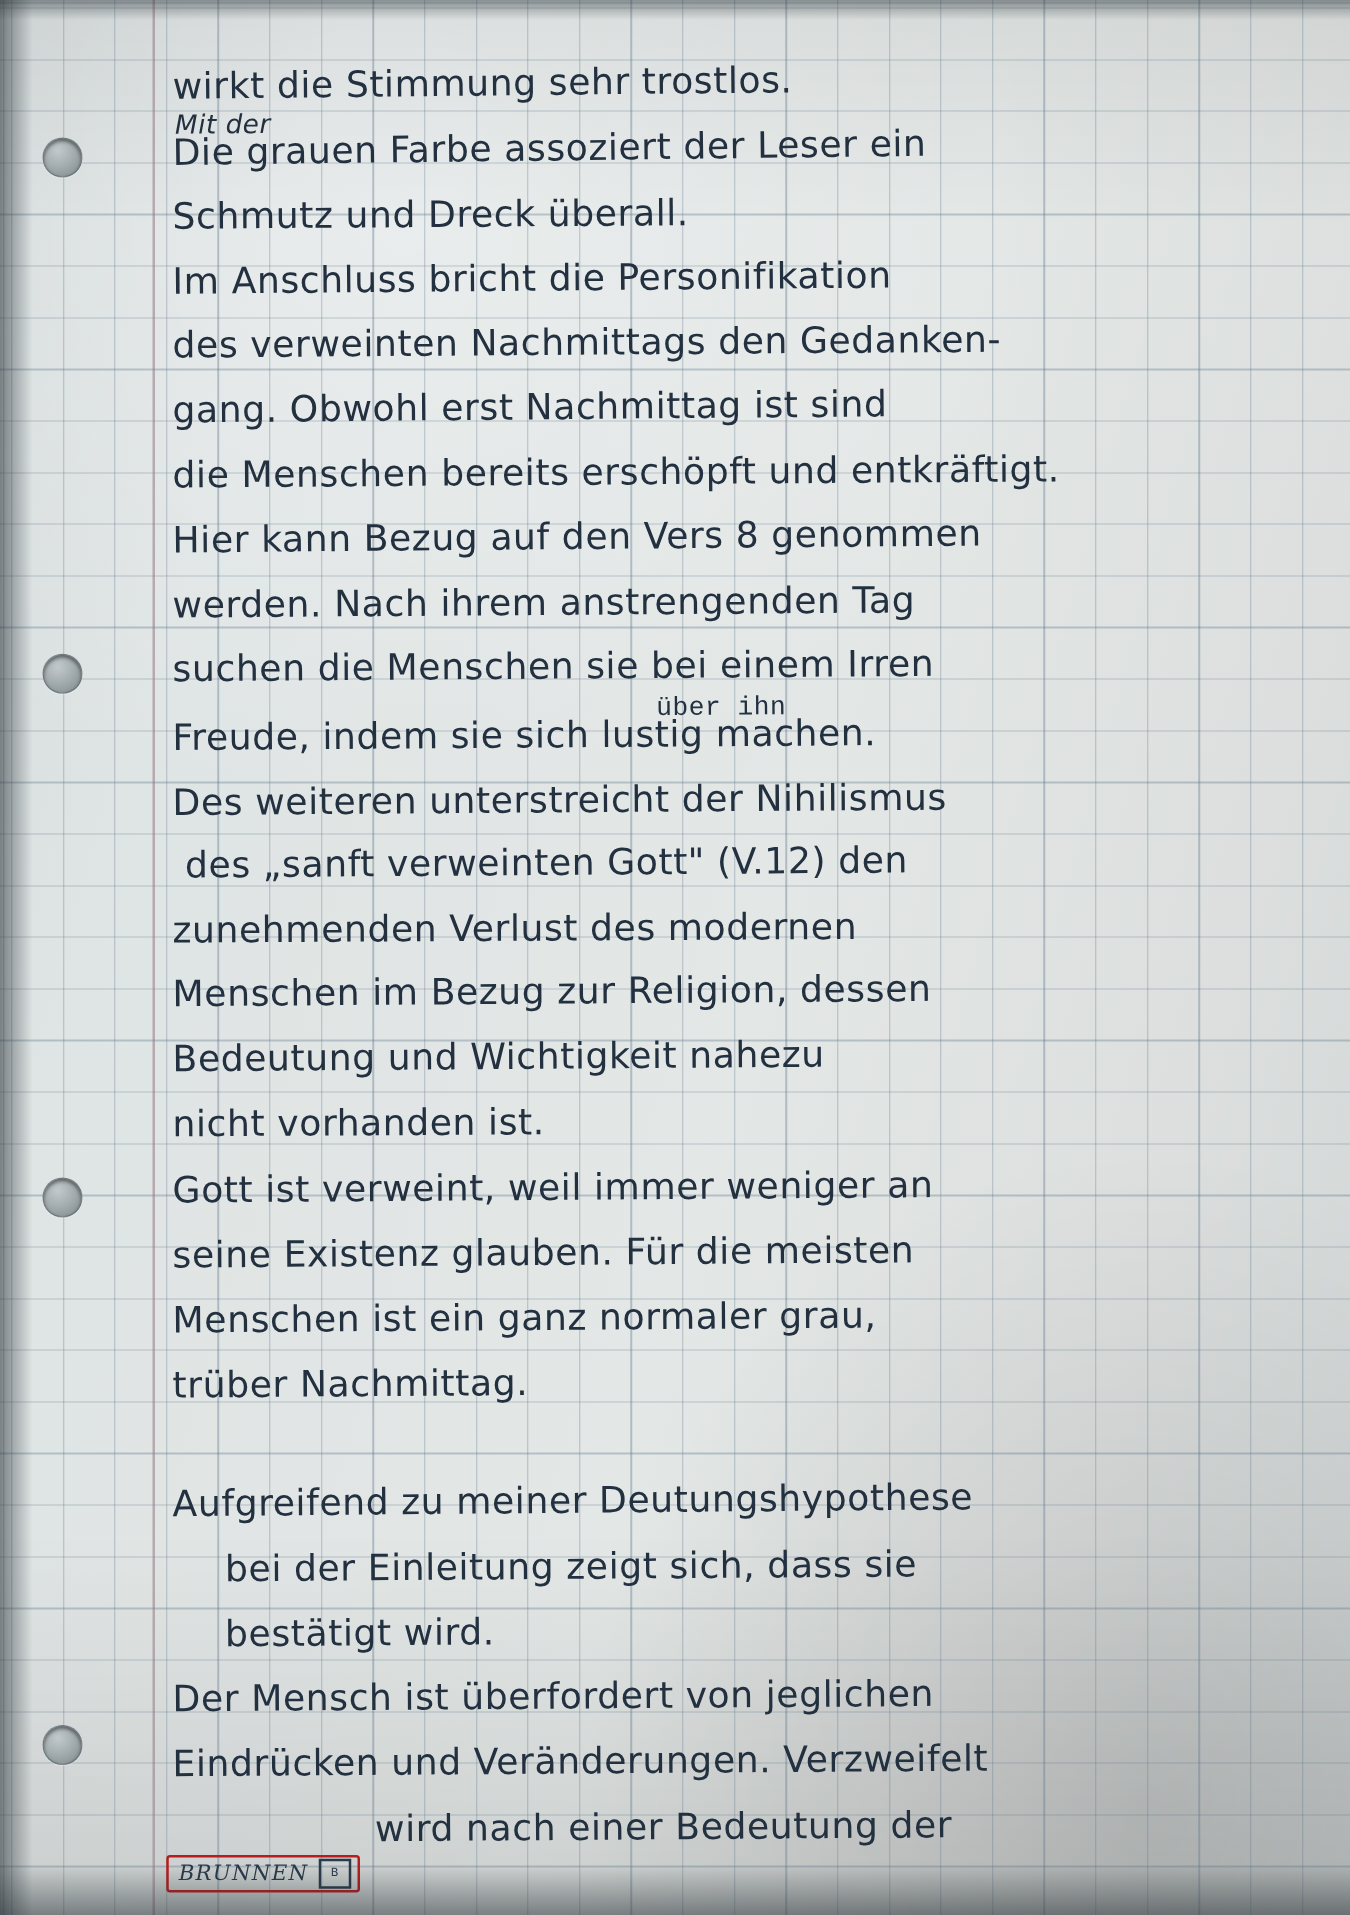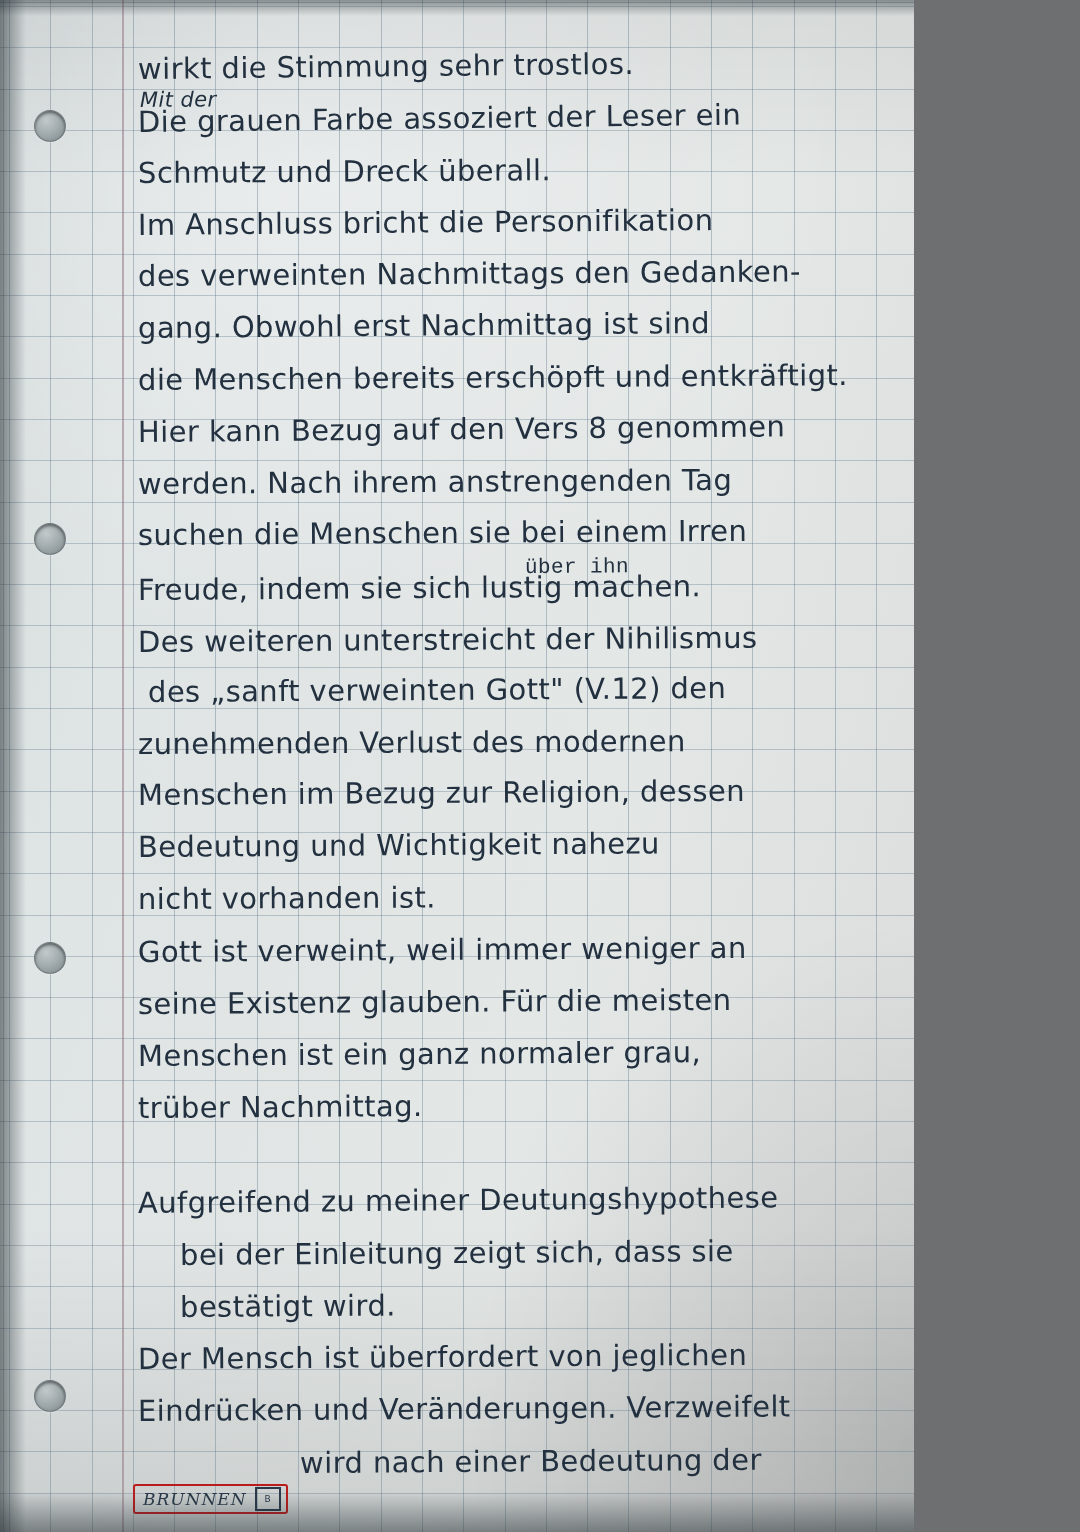--- a/index.html
+++ b/index.html
@@ -2,21 +2,21 @@
 <html><head>
 <meta charset="utf-8">
 <style>
   html, body {
     margin: 0;
     padding: 0;
     background: #6d6f71;
   }
   .page {
     position: relative;
-    width: 914px;
+    width: 1080px;
     height: 1532px;
     overflow: hidden;
     background: #fca5a5;
     font-family: "DejaVu Sans", sans-serif;
   }
 
   
   .paper {
     position: absolute;
     left: 0; top: 0;

